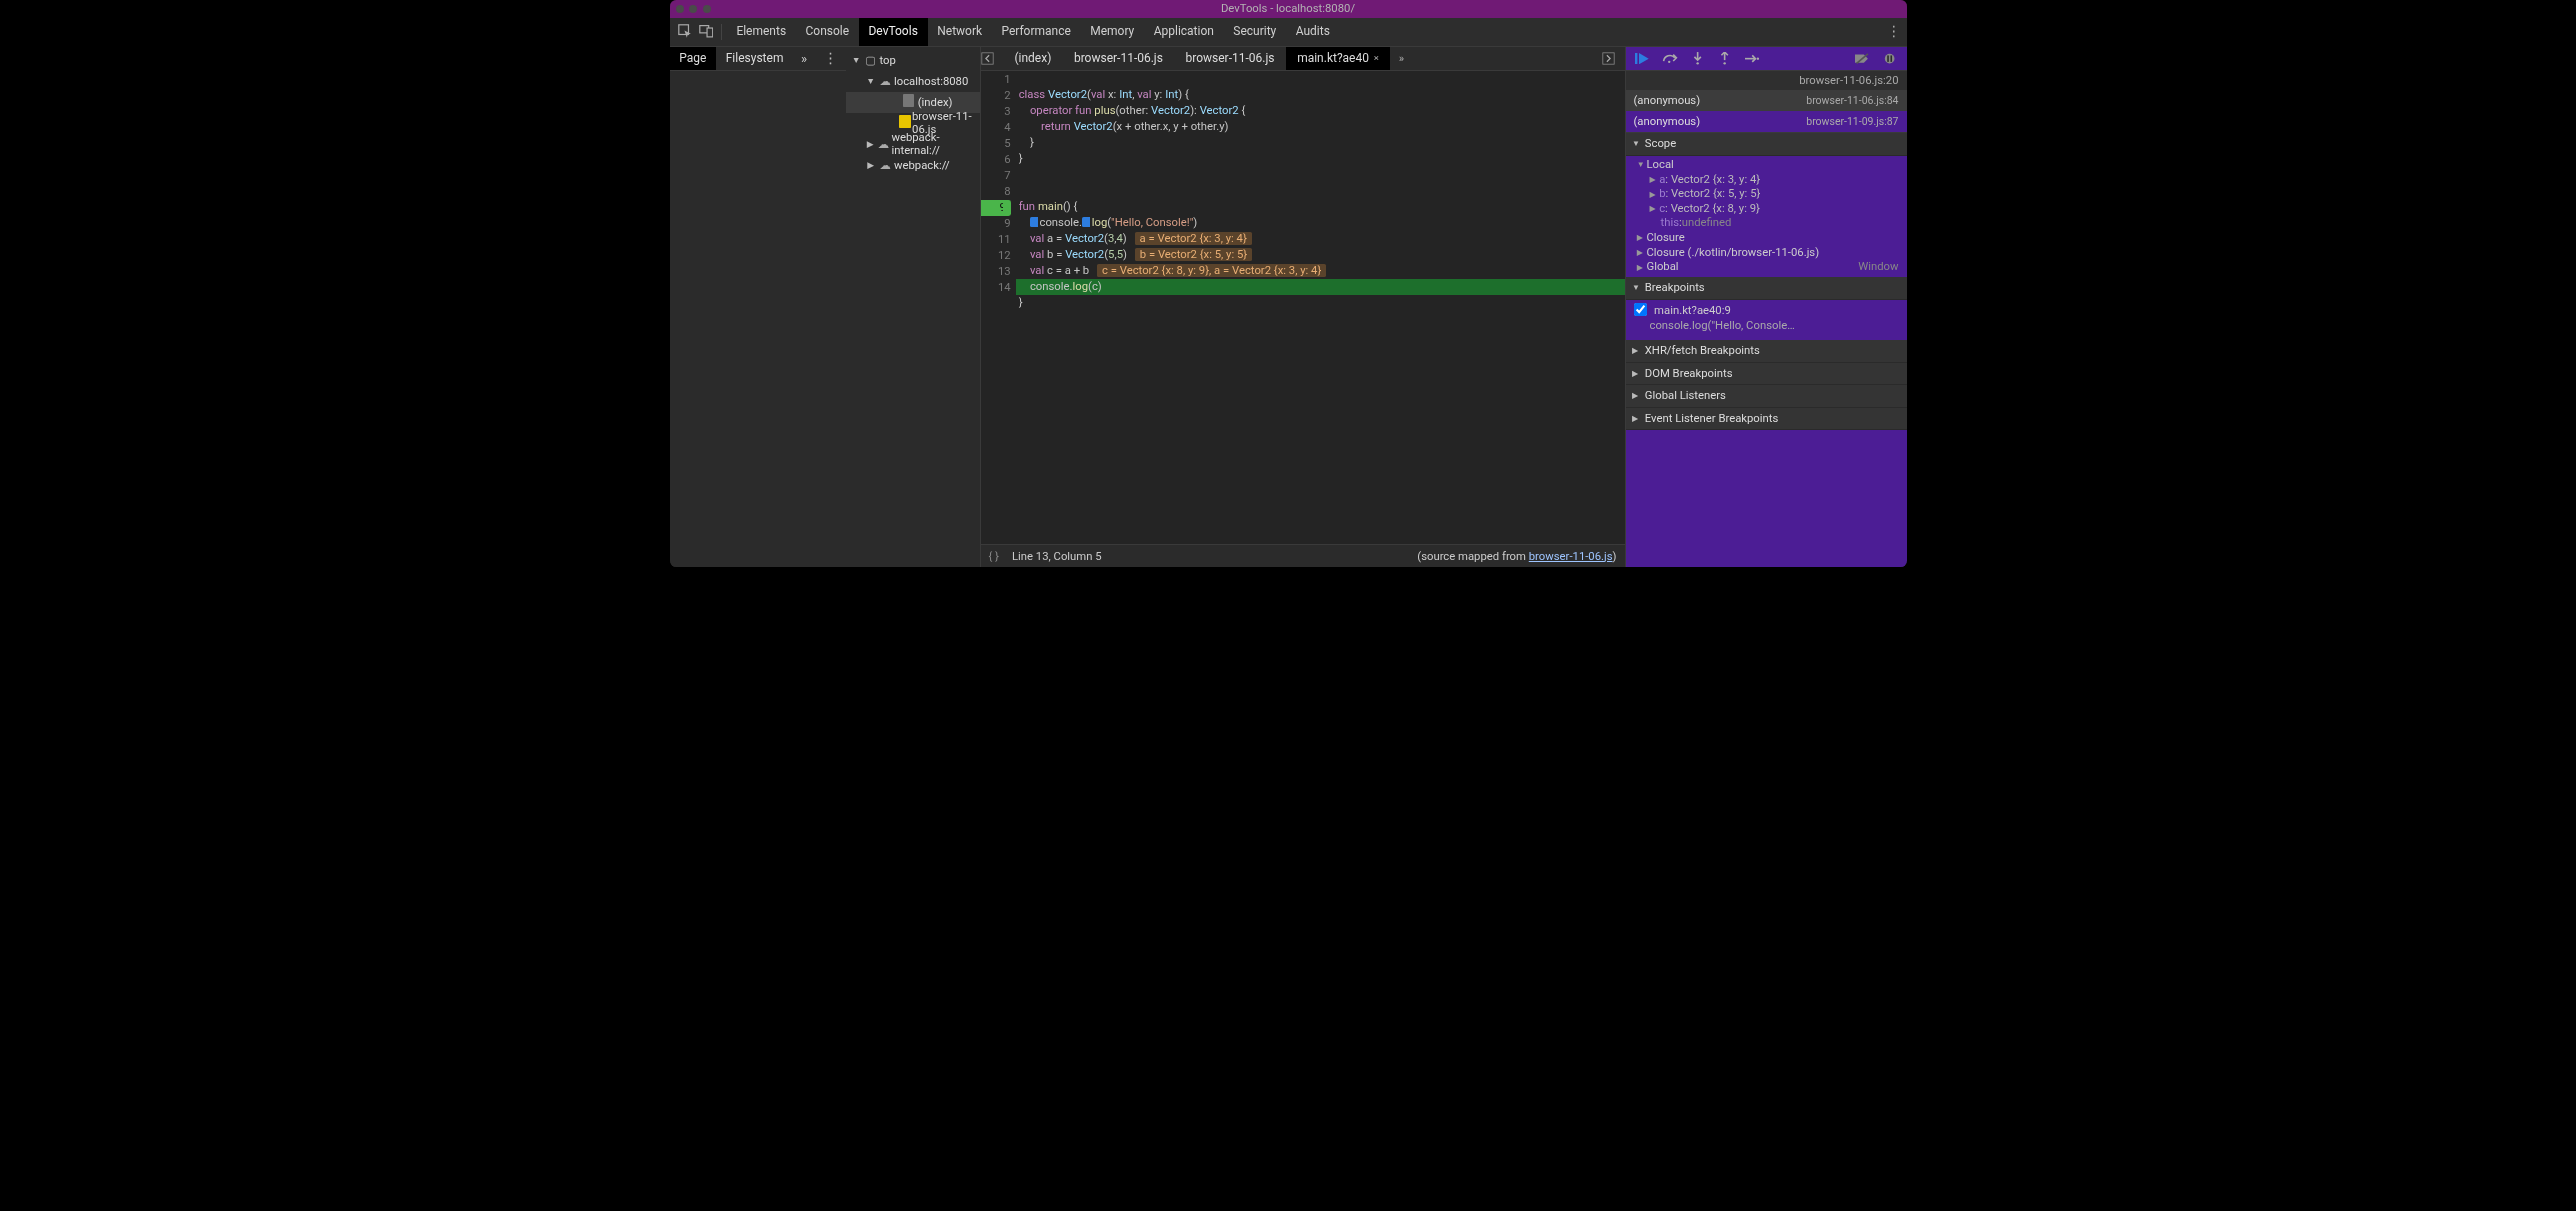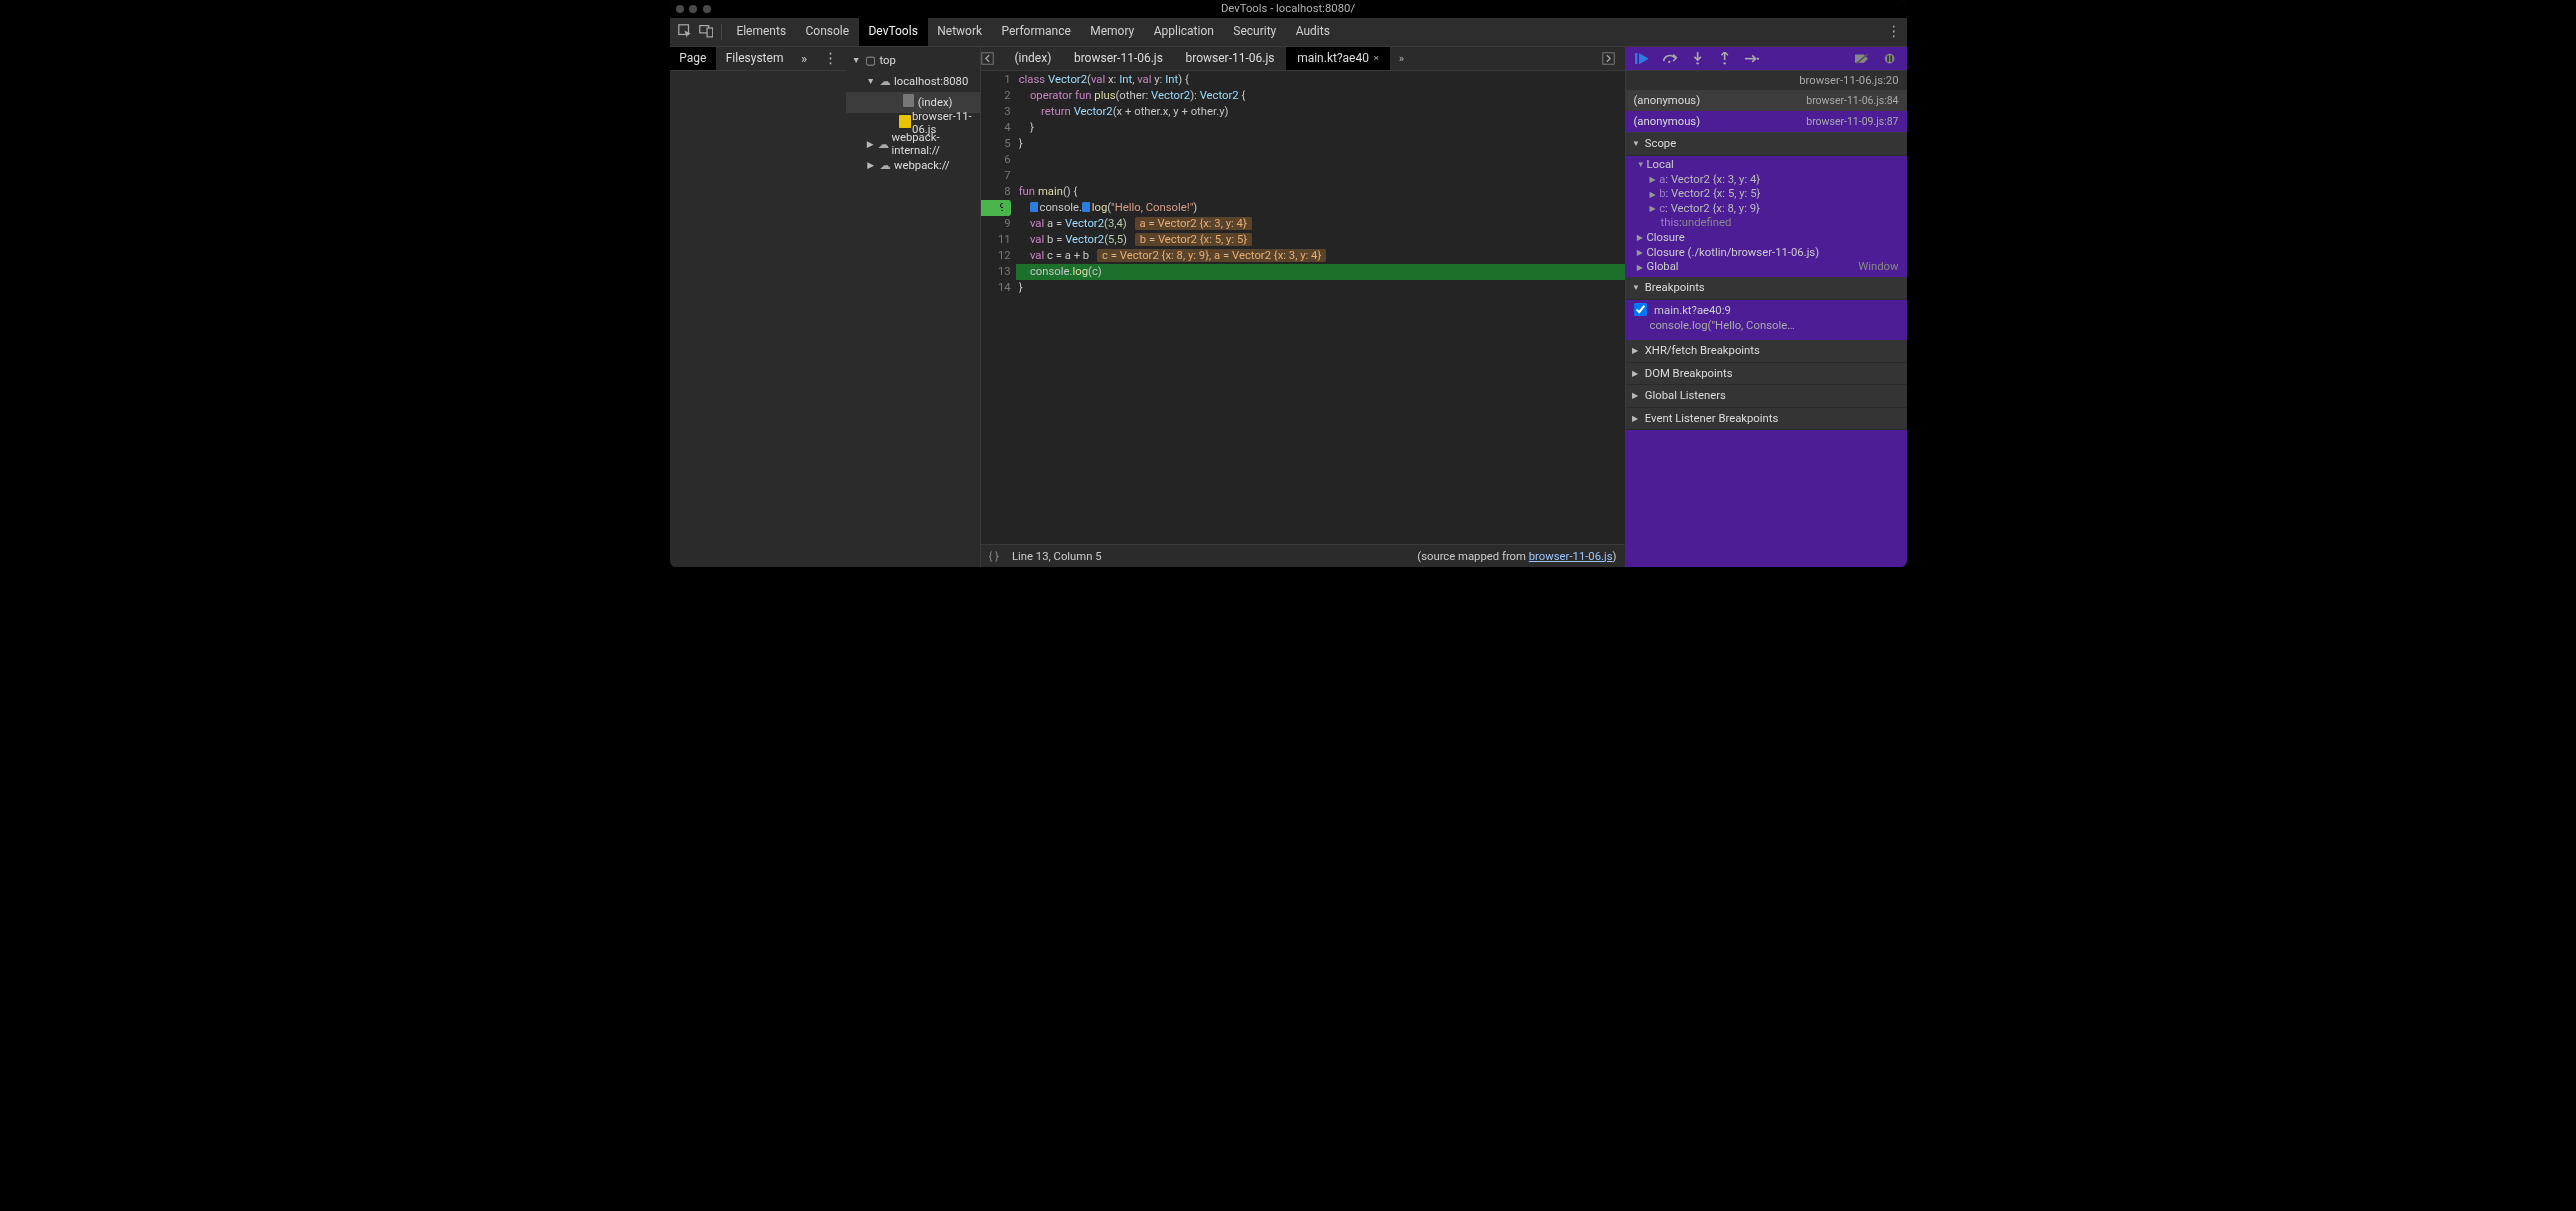--- a/index.html
+++ b/index.html
@@ -1,18 +1,18 @@
 <!DOCTYPE html>
 <html><head>
 <meta charset="utf-8">
 <style>
 * { margin:0; padding:0; box-sizing:border-box; font-family:-apple-system,BlinkMacSystemFont,Segoe UI,Roboto,sans-serif; font-size:11.3px; }
 body { background:#000; display:flex; justify-content:center; align-items:flex-start; }
 .window { width:1237px; height:567px; background:#242424; border-radius:6.4px; overflow:hidden; display:flex; flex-direction:column; box-shadow:0 8px 24px #000; }
-.titlebar { height:17.7px; background:#000000; display:flex; align-items:center; justify-content:center; color:#b3b3b3; font-size:9.7px; position:relative; }
+.titlebar { height:17.7px; background:#701a75; display:flex; align-items:center; justify-content:center; color:#b3b3b3; font-size:9.7px; position:relative; }
 .traffic { position:absolute; left:6.4px; display:flex; gap:5.6px; }
 .traffic span{ width:8px; height:8px; border-radius:50%; background:#4a4a4a; display:inline-block;}
 .tabs-main { height:29px; background:#2d2d2d; display:flex; align-items:center; padding:0 4.8px; border-bottom:0.8px solid #3a3a3a;}
 .tabs-main .icon-inspect,.tabs-main .icon-device { width:21px; height:21px; display:flex; align-items:center; justify-content:center; color:#aaa; cursor:pointer; font-size:13px;}
 .tabs-main .sep { width:0.8px; height:16px; background:#444; margin:0 4.8px;}
 .tabs-main .tab { padding:0 9.7px; height:29px; line-height:29px; color:#d0d0d0; cursor:pointer; font-size:12px;}
 .tabs-main .tab.active{ background:#000; color:#f0f0f0;}
 .tabs-main .spacer{flex:1;}
 .tabs-main .icon-menu{ width:16px; text-align:center; color:#aaa; font-size:14.5px; cursor:pointer;}
 .work { flex:1; display:flex; overflow:hidden;}
@@ -39,21 +39,21 @@
 .file-tabs .ic-btn{ width:22.6px; text-align:center; color:#aaa; font-size:11.3px; cursor:pointer;}
 .file-tab{ padding:0 11.3px; height:24px; line-height:24px; color:#ddd; cursor:pointer; font-size:12px; display:flex; align-items:center; gap:4.8px;}
 .file-tab.active{ background:#000;}
 .file-tab .close{ color:#aaa; font-size:9.7px;}
 .file-tabs .sp{flex:1;}
 .editor{ flex:1; display:flex; font-family:Menlo,Consolas,monospace; font-size:12px; background:#242424; color:#c6c6c6; overflow:auto; position:relative;}
 .gutter{ width:35px; text-align:right; padding:1.6px 4.8px 1.6px 0; background:#242424; color:#777; user-select:none;}
 .gutter div{ height:16px; line-height:16px;}
 .gutter .bp{ background:#4ab54a; color:#111; border-radius:0 2.4px 2.4px 0; padding-right:4.8px; position:relative;}
 .gutter .bp::after{ content:""; position:absolute; right:-6.4px; top:0; border:8px solid transparent; border-left:6.4px solid #4ab54a;}
-.code{ flex:1; padding:1.6px 0; white-space:pre; }
+.code{ flex:1; padding:1.6px 0; white-space:pre;margin-top:15px; }
 .code .ln{ height:16px; line-height:16px; padding-left:3.2px; position:relative;}
 .code .hl-exec{ background:#1d6f2c;}
 .tok-kw{ color:#c586c0;}
 .tok-type{ color:#9cdcfe;}
 .tok-num{ color:#b5cea8;}
 .tok-str{ color:#d69d85;}
 .tok-fn{ color:#dcdcaa;}
 .blue-knob{ display:inline-block; width:8px; height:9.7px; background:#2d7de0; border-radius:1.6px 0 0 1.6px; margin-right:1.6px; vertical-align:-0.8px;}
 .inline-val{ background:#5a432b; color:#e8ae74; padding:0 4.8px; margin-left:8px; border-radius:1.6px; font-size:11.3px;}
 .statusbar{ height:22.6px; border-top:0.8px solid #3a3a3a; display:flex; align-items:center; color:#ccc; font-size:11.3px; padding:0 8px; background:#2b2b2b; font-family:Menlo,monospace;}

